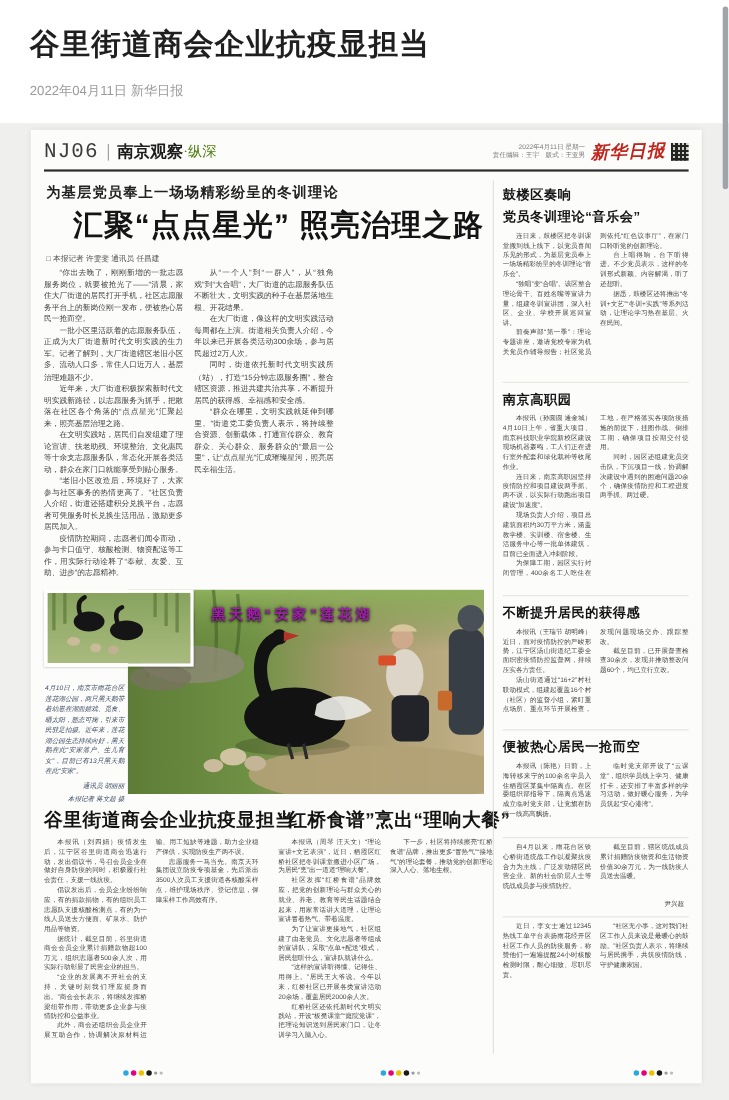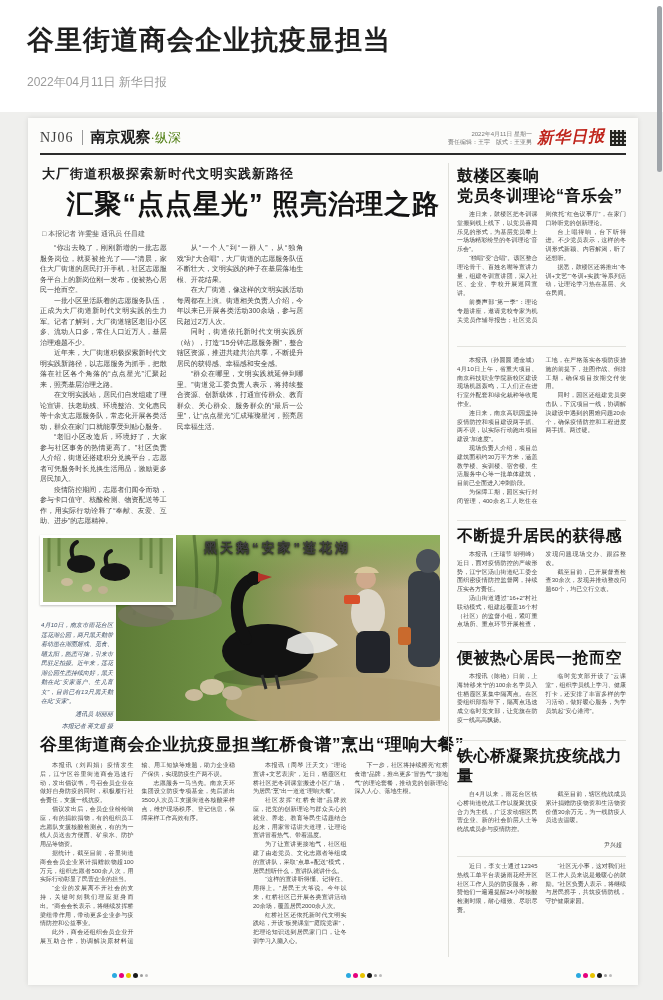--- a/index.html
+++ b/index.html
@@ -10,21 +10,21 @@
   .app-header { position:absolute; left:0; top:0; width:663px; height:112px; background:#ffffff; z-index:2; }
   .app-title { position:absolute; left:27px; top:22px; font-size:27px; font-weight:700; color:#1f1f1f; letter-spacing:1px; }
   .app-date  { position:absolute; left:27px; top:74px; font-size:12px; color:#9b9b9b; }
   .scrollbar { position:absolute; right:1px; top:6px; width:5px; height:166px; background:#9fa4a9; border-radius:3px; z-index:9; }
 
   
   .paper { position:absolute; left:28px; top:118px; width:610px; height:867px; background:#fcfcfa;
            box-shadow:0 0 5px rgba(0,0,0,.10); z-index:1; }
 
   .masthead { display:flex; align-items:center; margin:9px 12px 0; padding-bottom:5px; border-bottom:2px solid #2c2c2c; }
-  .page-no { font-size:14px; color:#3d3d3d; letter-spacing:1px; font-family:Liberation Serif, serif; }
+  .page-no { font-size:19px; color:#3d3d3d; letter-spacing:1px; font-family:Liberation Mono, monospace; }
   .mast-div { width:1px; height:15px; background:#9a9a9a; margin:0 8px; }
   .section-name { font-family:"Liberation Serif","DejaVu Serif",serif; font-weight:700; font-size:15px; color:#1c1c1c; }
   .section-sub { font-family:"Liberation Serif","DejaVu Serif",serif; font-size:13px; color:#4d7c0f; }
   .mast-right { margin-left:auto; display:flex; align-items:center; gap:5px; }
   .mast-info { font-size:6px; line-height:8px; color:#777; text-align:right; }
   .mast-logo { font-family:"Liberation Serif","DejaVu Serif",serif; font-weight:900; font-style:italic;
                font-size:16px; color:#c0261d; letter-spacing:1px; transform:rotate(-2deg); }
   .qr { width:16px; height:16px; background-color:#cfcfcb;
         background-image:repeating-linear-gradient(0deg,#23231f 0 2px,transparent 2px 4px),
                          repeating-linear-gradient(90deg,#23231f 0 2px,transparent 2px 4px); }
@@ -41,35 +41,35 @@
   .body-sm { font-size:7px; line-height:10.5px; color:#434343; text-align:justify; overflow:hidden; }
   .body-sm p, .body-xs p { text-indent:2em; margin:0; }
   .main-body { column-count:3; column-gap:10px; column-fill:auto; height:288px; }
   .body-xs { font-size:6px; line-height:8.8px; color:#474747; text-align:justify; overflow:hidden; }
 
   
   .photo-wrap { position:relative; width:400px; height:186px; margin-top:4px; }
   .main-photo { position:absolute; left:76px; top:0; width:324px; height:186px; overflow:hidden; }
   .inset-photo { position:absolute; left:0; top:0; width:136px; height:70px; border:3px solid #fff;
                  box-shadow:0 1px 2px rgba(0,0,0,.25); z-index:3; overflow:hidden; }
-  .photo-title { position:absolute; left:152px; top:4px; z-index:4; font-size:13px; font-weight:700; color:#404040;
-                 letter-spacing:3px; text-shadow:0 1px 2px rgba(0,0,0,.9), 0 0 4px rgba(0,0,0,.6);margin-left:12px; }
+  .photo-title { position:absolute; left:152px; top:14px; z-index:4; font-size:13px; font-weight:700; color:#a21caf;
+                 letter-spacing:3px; text-shadow:0 1px 2px rgba(0,0,0,.9), 0 0 4px rgba(0,0,0,.6); }
   .photo-caption { position:absolute; left:1px; top:86px; width:72px; z-index:3;
                    font-size:6px; line-height:9.5px; color:#3f4f66; font-style:italic; text-align:justify; }
   .photo-credit { margin-top:3px; text-align:right; font-style:italic; font-size:6px; line-height:9px; color:#3f4f66; }
 
   
   .bottom-row { display:flex; gap:9px; margin-top:12px; }
   .bottom-article { width:195px; }
   .headline-md { font-size:17px; font-weight:900; color:#141414; letter-spacing:.5px; margin-bottom:5px; white-space:nowrap; }
   .cols2 { column-count:2; column-gap:8px; column-fill:auto; }
   .h-bottom { height:196px; }
   .r-article { padding-top:5px; }
   .r-article + .r-article { border-top:1px solid #e3e3de; margin-top:6px; }
-  .headline-sm { font-size:16px; font-weight:900; color:#141414; line-height:20px; letter-spacing:.5px; margin-bottom:4px; }
+  .headline-sm { font-size:12px; font-weight:900; color:#141414; line-height:20px; letter-spacing:.5px; margin-bottom:4px; }
   .headline-sm p { margin:0; }
   .sig { font-size:6px; color:#444; text-align:right; margin-top:1px; padding-right:4px; }
 
   .cmyk-row { position:absolute; left:0; bottom:4px; width:100%; height:8px; }
   .cmyk { position:absolute; display:flex; gap:2px; align-items:center; }
   .cmyk i { width:5px; height:5px; border-radius:50%; display:block; }
   .cmyk .c1{background:#2aa9e0;} .cmyk .c2{background:#e6007e;} .cmyk .c3{background:#e8c400;}
   .cmyk .c4{background:#1a1a1a;} .cmyk .c5{background:#9a9a9a; width:3px;height:3px;} .cmyk .c6{background:#bcbcbc; width:3px;height:3px;}
   .cmyk.pos-l{left:84px;} .cmyk.pos-c{left:318px;} .cmyk.pos-r{left:548px;}
 </style>
@@ -97,21 +97,21 @@
       <span class="mast-logo">新华日报</span>
       <span class="qr"></span>
     </span>
   </div>
 
   <div class="content">
 
     <div class="left-zone">
 
       <div>
-        <div class="kicker">大厂街道积极探索新时代文明实践新路径</div>
+        <div class="kicker">为基层党员奉上一场场精彩纷呈的冬训理论</div>
         <div class="headline-main">汇聚“点点星光” 照亮治理之路</div>
         <div class="byline">□ 本报记者 许雯斐 通讯员 任昌建</div>
         <div class="body-sm main-body">
             <p>“你出去晚了，刚刚新增的一批志愿服务岗位，就要被抢光了——”清晨，家住大厂街道的居民打开手机，社区志愿服务平台上的新岗位刚一发布，便被热心居民一抢而空。</p>
             <p>一批小区里活跃着的志愿服务队伍，正成为大厂街道新时代文明实践的生力军。记者了解到，大厂街道辖区老旧小区多、流动人口多，常住人口近万人，基层治理难题不少。</p>
             <p>近年来，大厂街道积极探索新时代文明实践新路径，以志愿服务为抓手，把散落在社区各个角落的“点点星光”汇聚起来，照亮基层治理之路。</p>
             <p>在文明实践站，居民们自发组建了理论宣讲、扶老助残、环境整治、文化惠民等十余支志愿服务队，常态化开展各类活动，群众在家门口就能享受到贴心服务。</p>
             <p>“老旧小区改造后，环境好了，大家参与社区事务的热情更高了。”社区负责人介绍，街道还搭建积分兑换平台，志愿者可凭服务时长兑换生活用品，激励更多居民加入。</p>
             <p>疫情防控期间，志愿者们闻令而动，参与卡口值守、核酸检测、物资配送等工作，用实际行动诠释了“奉献、友爱、互助、进步”的志愿精神。</p>
             <p>从“一个人”到“一群人”，从“独角戏”到“大合唱”，大厂街道的志愿服务队伍不断壮大，文明实践的种子在基层落地生根、开花结果。</p>
@@ -229,20 +229,21 @@
             <p>连日来，鼓楼区把冬训课堂搬到线上线下，以党员喜闻乐见的形式，为基层党员奉上一场场精彩纷呈的冬训理论“音乐会”。</p>
             <p>“独唱”变“合唱”。该区整合理论骨干、百姓名嘴等宣讲力量，组建冬训宣讲团，深入社区、企业、学校开展巡回宣讲。</p>
             <p>前奏声部“第一季”：理论专题讲座，邀请党校专家为机关党员作辅导报告；社区党员则依托“红色议事厅”，在家门口聆听党的创新理论。</p>
             <p>台上唱得响，台下听得进。不少党员表示，这样的冬训形式新颖、内容解渴，听了还想听。</p>
             <p>据悉，鼓楼区还将推出“冬训+文艺”“冬训+实践”等系列活动，让理论学习热在基层、火在民间。</p>
           </div>
       </div>
 
       <div class="r-article">
         <div class="headline-sm">
+            <p>南京高职园</p>
           </div>
         <div class="body-xs cols2" style="height:158px">
             <p>本报讯（孙圆圆 通金城）4月10日上午，省重大项目、南京科技职业学院新校区建设现场机器轰鸣，工人们正在进行室外配套和绿化栽种等收尾作业。</p>
             <p>连日来，南京高职园坚持疫情防控和项目建设两手抓、两不误，以实际行动跑出项目建设“加速度”。</p>
             <p>现场负责人介绍，项目总建筑面积约30万平方米，涵盖教学楼、实训楼、宿舍楼、生活服务中心等一批单体建筑，目前已全面进入冲刺阶段。</p>
             <p>为保障工期，园区实行封闭管理，400余名工人吃住在工地，在严格落实各项防疫措施的前提下，挂图作战、倒排工期，确保项目按期交付使用。</p>
             <p>同时，园区还组建党员突击队，下沉项目一线，协调解决建设中遇到的困难问题20余个，确保疫情防控和工程进度两手抓、两过硬。</p>
           </div>
       </div>
 
@@ -261,23 +262,20 @@
         <div class="headline-sm">
             <p>便被热心居民一抢而空</p>
           </div>
         <div class="body-xs cols2" style="height:62px">
             <p>本报讯（陈艳）日前，上海转移来宁的100余名学员入住栖霞区某集中隔离点。在区委组织部指导下，隔离点迅速成立临时党支部，让党旗在防疫一线高高飘扬。</p>
             <p>临时党支部开设了“云课堂”，组织学员线上学习、健康打卡，还安排了丰富多样的学习活动，做好暖心服务，为学员筑起“安心港湾”。</p>
           </div>
       </div>
 
       <div class="r-article">
-        <div class="headline-sm">
-            <p>铁心桥凝聚抗疫统战力量</p>
-          </div>
         <div class="body-xs cols2" style="height:50px">
             <p>自4月以来，雨花台区铁心桥街道统战工作以凝聚抗疫合力为主线，广泛发动辖区民营企业、新的社会阶层人士等统战成员参与疫情防控。</p>
             <p>截至目前，辖区统战成员累计捐赠防疫物资和生活物资价值30余万元，为一线防疫人员送去温暖。</p>
           </div>
         <div class="sig">尹兴超</div>
       </div>
 
       <div class="r-article">
         <div class="body-xs cols2" style="height:58px">
             <p>近日，李女士通过12345热线工单平台表扬雨花经开区社区工作人员的防疫服务，称赞他们一遍遍提醒24小时核酸检测时限，耐心细致、尽职尽责。</p>

